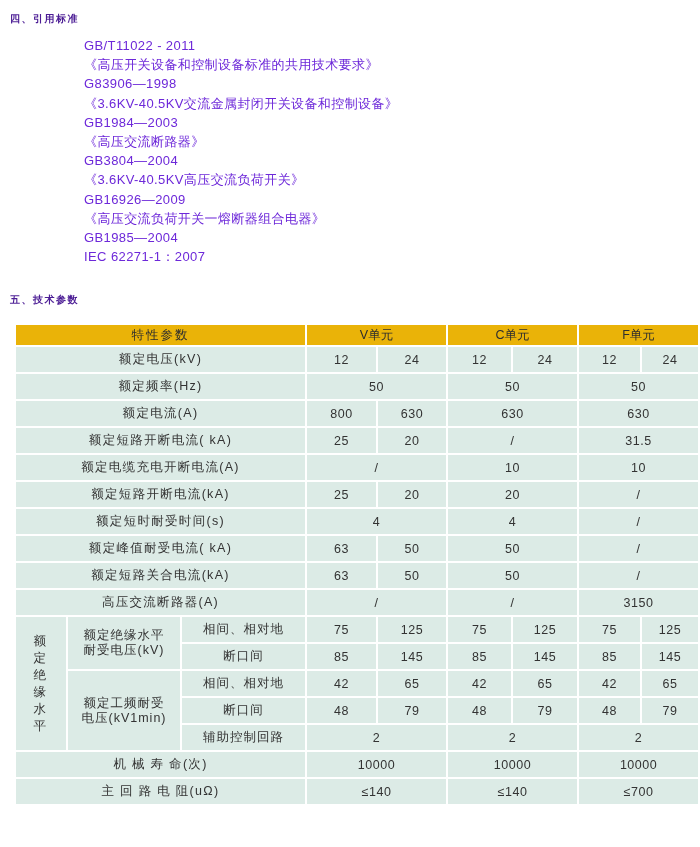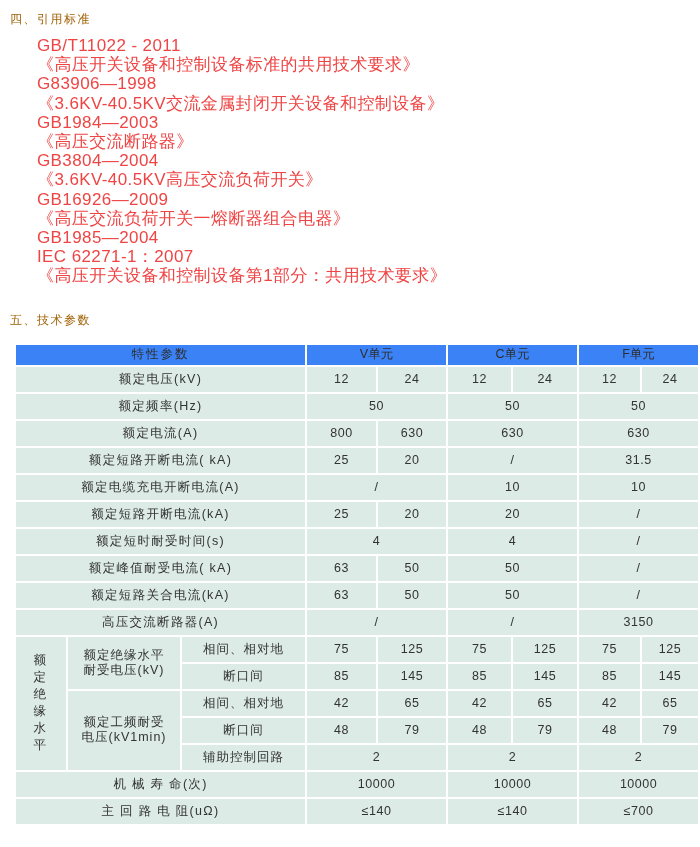--- a/index.html
+++ b/index.html
@@ -3,45 +3,46 @@
 <meta charset="utf-8">
 <style>
   html,body{margin:0;padding:0;}
   body{
     width:700px;height:847px;background:#ffffff;
     font-family:"Liberation Sans","DejaVu Sans",sans-serif;
     color:#222;overflow:hidden;
   }
   .page{padding:9px 8px 0 10px;}
   .sec-heading{
-    font-size:12px;font-weight:normal;color:#a16207;
+    font-size:10px;font-weight:bold;color:#4c1d95;
     letter-spacing:1.5px;margin:0;line-height:20px;
   }
   .std-list{
     list-style:none;margin:7px 0 0 0;padding:0 0 0 27px;
   }
   .std-list li{
-    font-size:17px;line-height:19.2px;color:#ef4444;letter-spacing:0.4px;
+    font-size:13px;line-height:19.2px;color:#6d28d9;letter-spacing:0.4px;
     white-space:nowrap;
+    margin-left:47px;
   }
   .sec5{margin-top:24px;}
   table.spec{
     border-collapse:collapse;table-layout:fixed;
     width:684px;margin:13px 0 0 4px;
   }
   table.spec th, table.spec td{
     border:2px solid #ffffff;
     background:#dcebe6;
     font-size:12.5px;color:#333333;
     text-align:center;vertical-align:middle;
     padding:0;height:25px;overflow:hidden;
     font-weight:normal;
   }
   table.spec thead th{
-    background:#3b82f6;height:20px;color:#2e2e2e;
+    background:#eab308;height:20px;color:#2e2e2e;
   }
   th.param-head{
     text-align:left;padding-left:16px;letter-spacing:2px;
   }
   td.row-label{
     text-align:left;padding-left:8px;letter-spacing:1.3px;
     white-space:nowrap;
   }
   td.mid-label{
     text-align:left;padding-left:10px;letter-spacing:1px;line-height:15px;
@@ -69,21 +70,20 @@
     <li>G83906—1998</li>
     <li>《3.6KV-40.5KV交流金属封闭开关设备和控制设备》</li>
     <li>GB1984—2003</li>
     <li>《高压交流断路器》</li>
     <li>GB3804—2004</li>
     <li>《3.6KV-40.5KV高压交流负荷开关》</li>
     <li>GB16926—2009</li>
     <li>《高压交流负荷开关一熔断器组合电器》</li>
     <li>GB1985—2004</li>
     <li>IEC 62271-1：2007</li>
-    <li>《高压开关设备和控制设备第1部分：共用技术要求》</li>
   </ul>
 
   <div class="sec5">
     <h2 class="sec-heading">五、技术参数</h2>
 
     <table class="spec">
       <colgroup>
         <col style="width:52px">
           <col style="width:114px">
           <col style="width:125px">

